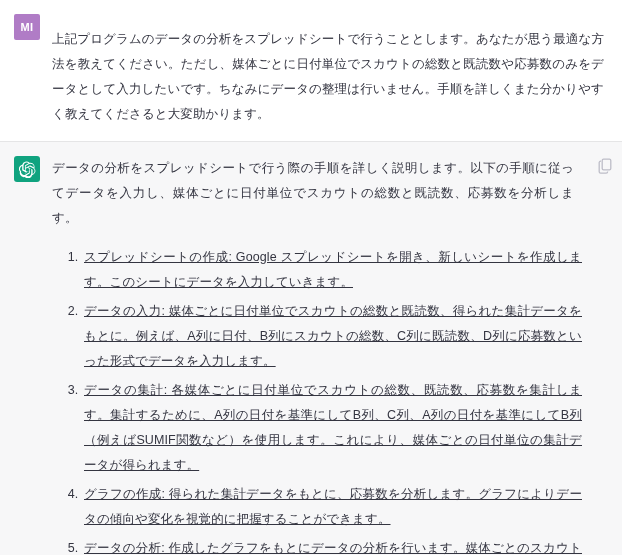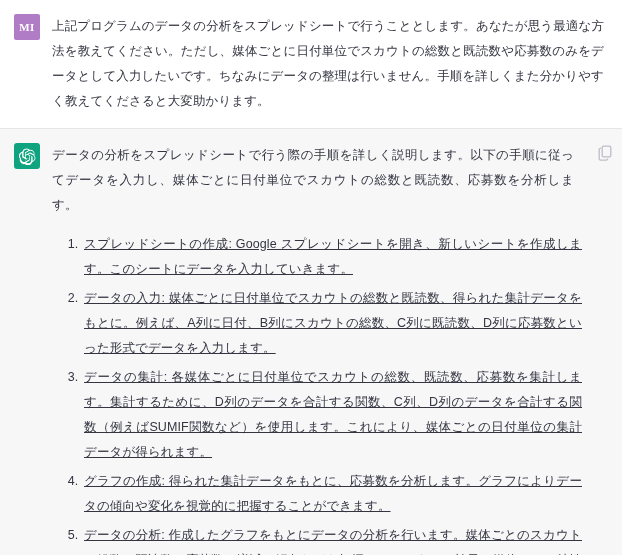--- a/index.html
+++ b/index.html
@@ -31,30 +31,30 @@
     flex: 0 0 26px;
     background: #b07cc6;
     color: #ffffff;
     font-size: 11px;
     font-weight: bold;
     display: flex;
     align-items: center;
     justify-content: center;
     border-radius: 2px;
     letter-spacing: 0.5px;
-    font-family: Liberation Serif, serif;
   }
   .msg-user-text {
     font-size: 12.5px;
     line-height: 25px;
     color: #343541;
     letter-spacing: 0.1px;
     text-align: justify;
     flex: 1 1 auto;
     padding-top: 0px;
+    margin-top: 13px;
   }
 
   
   .msg-assistant {
     background: #f7f7f8;
     border-top: 1px solid #e5e5e6;
     border-bottom: 1px solid #e5e5e6;
     padding: 14px 18px 18px 14px;
     display: flex;
     align-items: flex-start;
@@ -123,21 +123,21 @@
         </svg>
       </span>
     </div>
 
     <div class="assistant-body">
       <p>データの分析をスプレッドシートで行う際の手順を詳しく説明します。以下の手順に従ってデータを入力し、媒体ごとに日付単位でスカウトの総数と既読数、応募数を分析します。</p>
 
       <ol>
         <li>スプレッドシートの作成: Google スプレッドシートを開き、新しいシートを作成します。このシートにデータを入力していきます。</li>
         <li>データの入力: 媒体ごとに日付単位でスカウトの総数と既読数、得られた集計データをもとに。例えば、A列に日付、B列にスカウトの総数、C列に既読数、D列に応募数といった形式でデータを入力します。</li>
-        <li>データの集計: 各媒体ごとに日付単位でスカウトの総数、既読数、応募数を集計します。集計するために、D列のデータを合計する関数、C列、D列のデータを合計する関数（例えばSUMIF関数など）を使用します。これにより、媒体ごとの日付単位の集計データが得られます。</li>
+        <li>データの集計: 各媒体ごとに日付単位でスカウトの総数、既読数、応募数を集計します。集計するために、A列の日付を基準にしてB列、C列、A列の日付を基準にしてB列（例えばSUMIF関数など）を使用します。これにより、媒体ごとの日付単位の集計データが得られます。</li>
         <li>グラフの作成: 得られた集計データをもとに、応募数を分析します。グラフによりデータの傾向や変化を視覚的に把握することができます。</li>
         <li>データの分析: 作成したグラフをもとにデータの分析を行います。媒体ごとのスカウトの総数や既読数、応募数の増減、傾向などを把握し、スカウトの効果や媒体ごとの特性を理解します。</li>
       </ol>
 
     </div>
 
     <span class="copy-icon">
       <svg width="14" height="16" viewBox="0 0 14 16" fill="none" stroke="#8e8ea0" stroke-width="1.3" aria-hidden="true">
         <rect x="4.2" y="1.2" width="8.6" height="10.6" rx="1.4"></rect>
         <path d="M9.6 13.4v0.4a1.4 1.4 0 0 1-1.4 1.4H2.6a1.4 1.4 0 0 1-1.4-1.4V4.6a1.4 1.4 0 0 1 1.4-1.4h0.4"></path>

